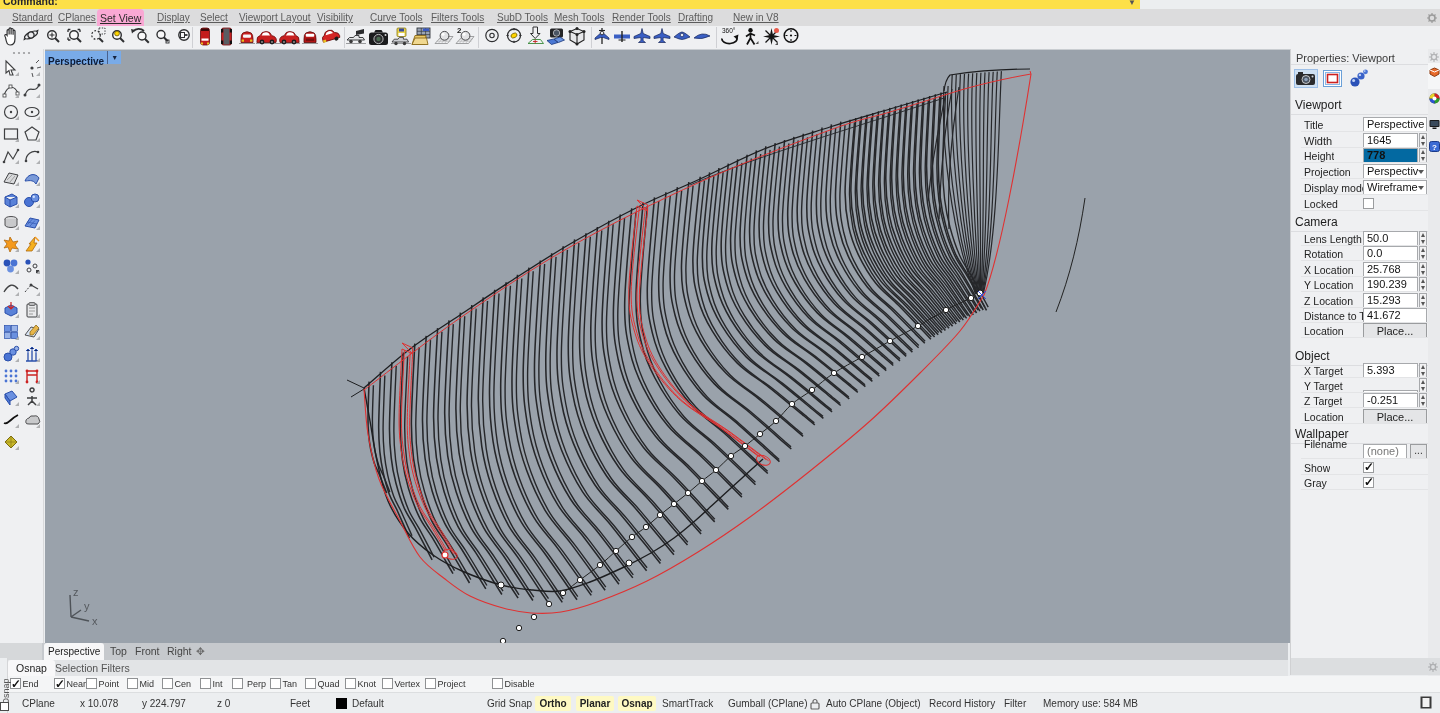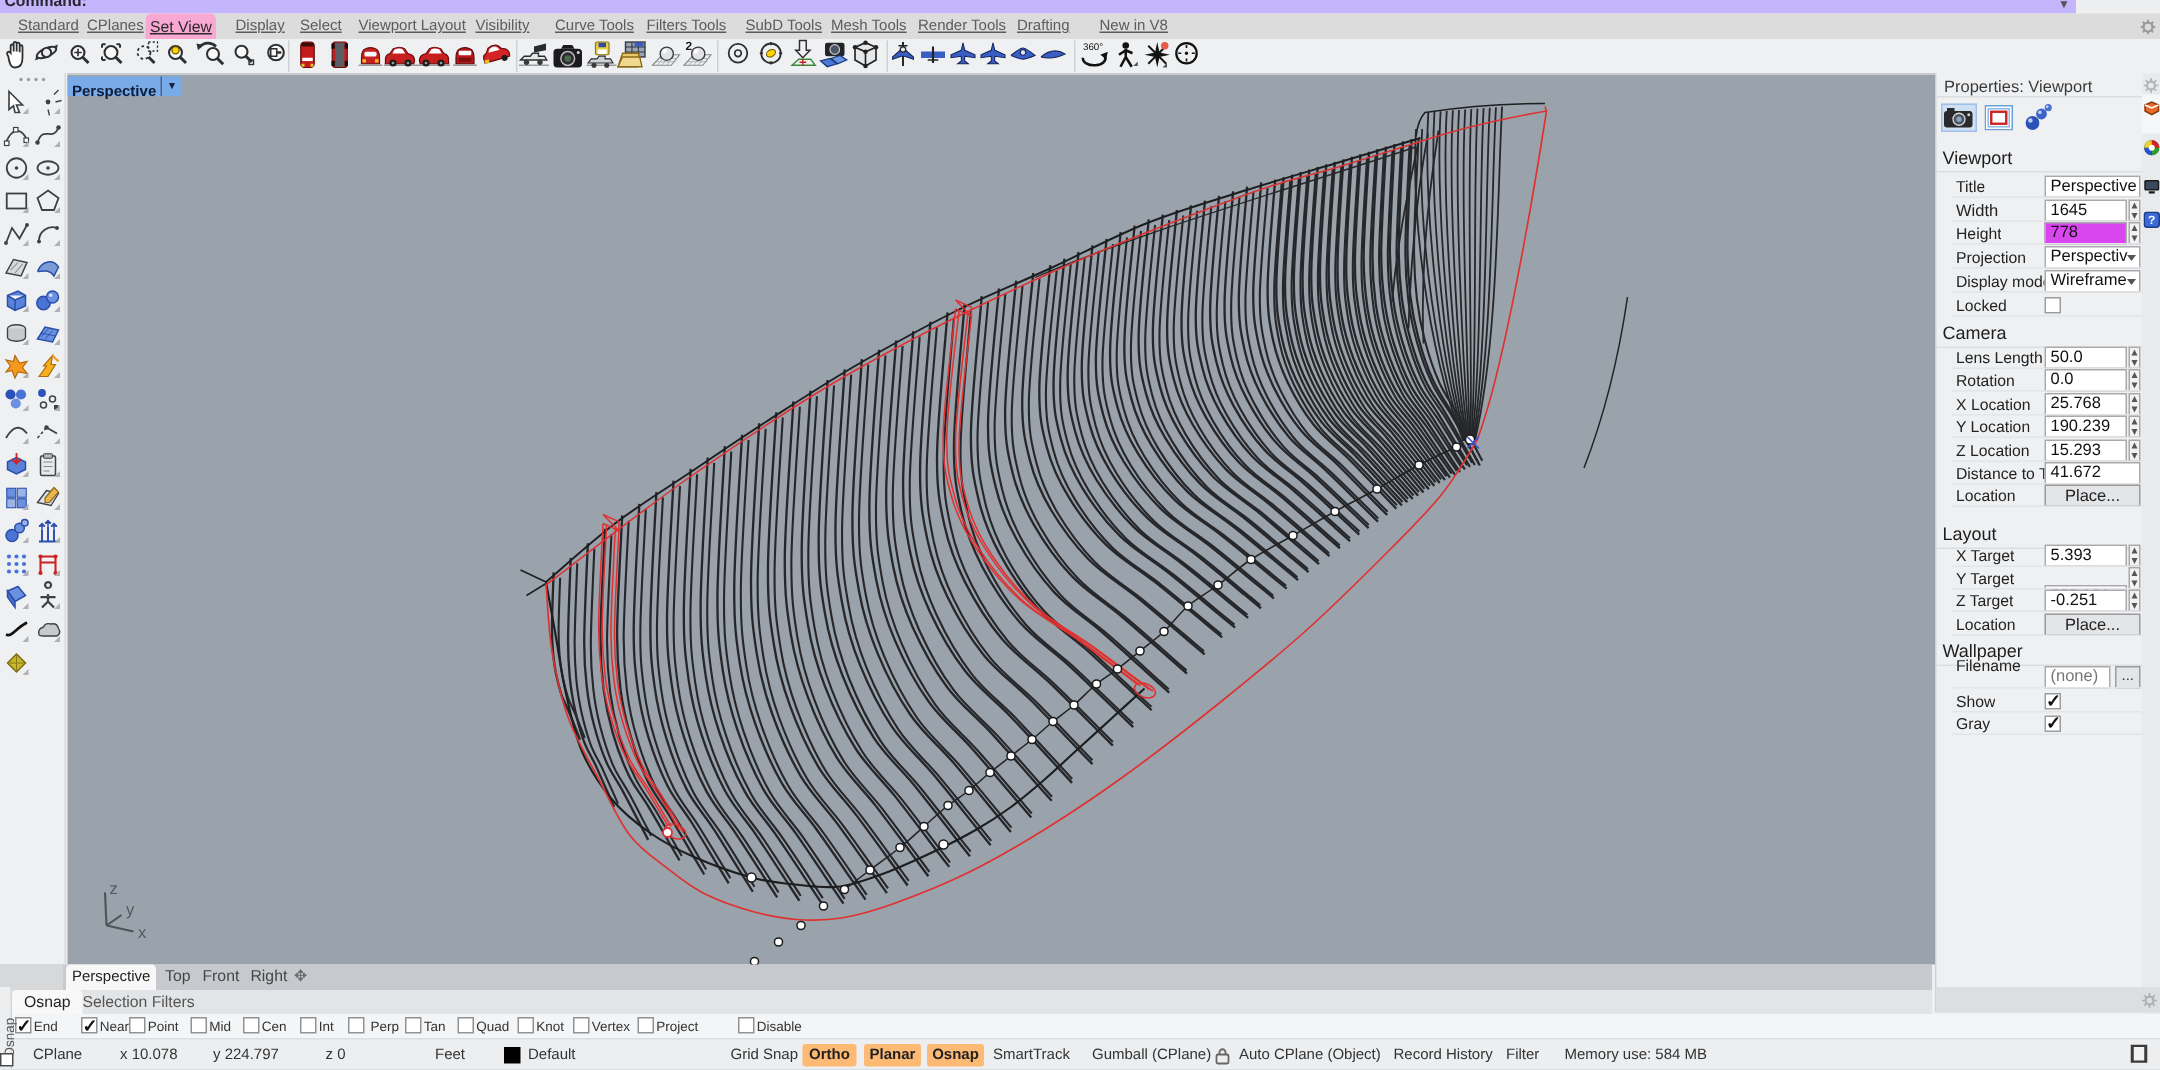--- a/index.html
+++ b/index.html
@@ -1,20 +1,20 @@
 <!DOCTYPE html>
 <html><head>
 <meta charset="utf-8">
 <style>
 * { margin:0; padding:0; box-sizing:border-box; }
 html,body { width:1440px; height:713px; overflow:hidden; font-family:"Liberation Sans", sans-serif; }
 #root { position:relative; width:1440px; height:713px; background:#eceef0; }
 .abs { position:absolute; }
 
-#cmd { left:0; top:0; width:1384px; height:9px; background:#c4b5fd; overflow:hidden; }
+#cmd { left:0; top:0; width:1140px; height:9px; background:#fde047; overflow:hidden; }
 #cmd span { position:absolute; left:3px; top:-5px; font-size:10.5px; font-weight:bold; color:#26262e; }
 #cmd .dd { position:absolute; left:auto; right:4px; top:-2px; color:#555; font-size:8px; font-weight:normal;}
 
 #tabs { left:0; top:9px; width:1440px; height:17px; background:#dcdcdd; }
 .tab { position:absolute; top:0; height:17px; font-size:10px; color:#5c5c5c; line-height:18px;text-decoration:underline; }
 .tab.active { background:#f9a8d4; border-radius:4px 4px 0 0; color:#2a2a2a; padding:0 3px; font-size:10.5px; }
 
 #toolbar { left:0; top:26px; width:1440px; height:23px; background:#eff0f2; }
 
 #sidebar { left:0; top:49px; width:44px; height:594px; background:#eff0f2; border-right:1px solid #d8d9db; }
@@ -32,21 +32,21 @@
 .vtab.active { background:#f7f7f8; border-radius:3px 3px 0 0; color:#222; padding:0 4px; font-size:10px; }
 #ptabs { left:0; top:660px; width:1288px; height:16px; background:#e2e4e6; }
 .ptab { position:absolute; top:0; height:16px; font-size:10.5px; color:#555; line-height:16px; }
 .ptab.active { background:#f8f8f9; border-radius:3px 3px 0 0; color:#222; padding:0 8px; }
 #osnaprow { left:0; top:676px; width:1440px; height:16px; background:#f4f5f6; }
 .osn { position:absolute; top:3px; font-size:9px; color:#333; }
 .cb { position:absolute; top:2px; width:11px; height:11px; background:#fff; border:1px solid #8f9193; }
 .cb.ck:after { content:"\2713"; position:absolute; left:0px; top:-2px; font-size:12px; font-weight:bold; color:#111; }
 #statusbar { left:0; top:692px; width:1440px; height:21px; background:#eceef0; border-top:1px solid #dcdee0; }
 .st { position:absolute; top:5px; font-size:10px; color:#333; }
-.stbtn { position:absolute; top:3px; font-size:10px; font-weight:bold; color:#222; background:#fdba74; border-radius:2px; padding:2px 6px; }
+.stbtn { position:absolute; top:3px; font-size:10px; font-weight:bold; color:#222; background:#fef9c3; border-radius:2px; padding:2px 6px; }
 </style>
 </head>
 <body>
 <div id="root">
   <div id="cmd" class="abs">
       <span>Command:</span>
       <span class="dd">▼</span>
     </div>
   <div id="tabs" class="abs">
     <div class="tab" style="left:12px;">Standard</div>
@@ -715,21 +715,21 @@
       <div style="position:absolute;left:72px;top:68px;width:64px;height:15px;background:#fff;border:1px solid #a7a9ac;font-size:11px;color:#111;line-height:13px;padding-left:3px;white-space:nowrap;overflow:hidden;">Perspective</div>
       <div style="position:absolute;left:10px;top:82px;width:128px;border-top:1px solid #e3e4e6;"></div>
       <div style="position:absolute;left:13px;top:85.7px;font-size:11px;color:#222;white-space:nowrap;overflow:hidden;max-width:60px;">Width</div>
       <div style="position:absolute;left:72px;top:83.7px;width:55px;height:15px;background:#fff;border:1px solid #a7a9ac;font-size:11px;color:#111;line-height:13px;padding-left:3px;white-space:nowrap;overflow:hidden;">1645</div>
       <div style="position:absolute;left:128px;top:83.7px;width:8px;height:15px;background:#f2f2f3;border:1px solid #a7a9ac;">
         <div style="position:absolute;left:1px;top:1px;width:0;height:0;border-left:2.5px solid transparent;border-right:2.5px solid transparent;border-bottom:4px solid #555;"></div>
         <div style="position:absolute;left:1px;bottom:1px;width:0;height:0;border-left:2.5px solid transparent;border-right:2.5px solid transparent;border-top:4px solid #555;"></div>
       </div>
       <div style="position:absolute;left:10px;top:97.7px;width:128px;border-top:1px solid #e3e4e6;"></div>
       <div style="position:absolute;left:13px;top:101.4px;font-size:10.5px;color:#222;white-space:nowrap;overflow:hidden;max-width:60px;">Height</div>
-      <div style="position:absolute;left:72px;top:99.4px;width:55px;height:15px;background:#d946ef;border:1px solid #a7a9ac;font-size:11px;color:#111;line-height:13px;padding-left:3px;white-space:nowrap;overflow:hidden;">778</div>
+      <div style="position:absolute;left:72px;top:99.4px;width:55px;height:15px;background:#0369a1;border:1px solid #a7a9ac;font-size:11px;color:#111;line-height:13px;padding-left:3px;white-space:nowrap;overflow:hidden;font-weight:bold;">778</div>
       <div style="position:absolute;left:128px;top:99.4px;width:8px;height:15px;background:#f2f2f3;border:1px solid #a7a9ac;">
         <div style="position:absolute;left:1px;top:1px;width:0;height:0;border-left:2.5px solid transparent;border-right:2.5px solid transparent;border-bottom:4px solid #555;"></div>
         <div style="position:absolute;left:1px;bottom:1px;width:0;height:0;border-left:2.5px solid transparent;border-right:2.5px solid transparent;border-top:4px solid #555;"></div>
       </div>
       <div style="position:absolute;left:10px;top:113.4px;width:128px;border-top:1px solid #e3e4e6;"></div>
       <div style="position:absolute;left:13px;top:117.10000000000001px;font-size:10.5px;color:#222;white-space:nowrap;overflow:hidden;max-width:60px;">Projection</div>
       <div style="position:absolute;left:72px;top:115.10000000000001px;width:64px;height:15px;background:#fff;border:1px solid #a7a9ac;font-size:11px;color:#111;line-height:13px;padding-left:3px;white-space:nowrap;overflow:hidden;">Perspectiv<span style="position:absolute;right:2px;top:5px;width:0;height:0;border-left:3.5px solid transparent;border-right:3.5px solid transparent;border-top:4.5px solid #555;"></span></div>
       <div style="position:absolute;left:10px;top:129.10000000000002px;width:128px;border-top:1px solid #e3e4e6;"></div>
       <div style="position:absolute;left:13px;top:132.8px;font-size:10.5px;color:#222;white-space:nowrap;overflow:hidden;max-width:60px;">Display mode</div>
       <div style="position:absolute;left:72px;top:130.8px;width:64px;height:15px;background:#fff;border:1px solid #a7a9ac;font-size:11px;color:#111;line-height:13px;padding-left:3px;white-space:nowrap;overflow:hidden;">Wireframe<span style="position:absolute;right:2px;top:5px;width:0;height:0;border-left:3.5px solid transparent;border-right:3.5px solid transparent;border-top:4.5px solid #555;"></span></div>
@@ -773,21 +773,21 @@
         <div style="position:absolute;left:1px;top:1px;width:0;height:0;border-left:2.5px solid transparent;border-right:2.5px solid transparent;border-bottom:4px solid #555;"></div>
         <div style="position:absolute;left:1px;bottom:1px;width:0;height:0;border-left:2.5px solid transparent;border-right:2.5px solid transparent;border-top:4px solid #555;"></div>
       </div>
       <div style="position:absolute;left:10px;top:257.6px;width:128px;border-top:1px solid #e3e4e6;"></div>
       <div style="position:absolute;left:13px;top:261.0px;font-size:10.5px;color:#222;white-space:nowrap;overflow:hidden;max-width:60px;">Distance to Ta</div>
       <div style="position:absolute;left:72px;top:259.0px;width:64px;height:15px;background:#fff;border:1px solid #a7a9ac;font-size:11px;color:#111;line-height:13px;padding-left:3px;white-space:nowrap;overflow:hidden;">41.672</div>
       <div style="position:absolute;left:10px;top:273.0px;width:128px;border-top:1px solid #e3e4e6;"></div>
       <div style="position:absolute;left:13px;top:276.4px;font-size:10.5px;color:#222;white-space:nowrap;overflow:hidden;max-width:60px;">Location</div>
       <div style="position:absolute;left:72px;top:274.4px;width:64px;height:15px;background:#e4e5e7;border:1px solid #9a9c9e;font-size:11px;color:#222;text-align:center;line-height:14px;">Place...</div>
       <div style="position:absolute;left:10px;top:288.4px;width:128px;border-top:1px solid #e3e4e6;"></div>
-      <div style="position:absolute;left:4px;top:300px;font-size:12px;color:#1d1d1d;">Layout</div>
+      <div style="position:absolute;left:4px;top:300px;font-size:12px;color:#1d1d1d;">Object</div>
       <div style="position:absolute;left:0;top:316px;width:138px;border-top:1px solid #dcdde0;"></div>
       <div style="position:absolute;left:13px;top:316px;font-size:10.5px;color:#222;white-space:nowrap;overflow:hidden;max-width:60px;">X Target</div>
       <div style="position:absolute;left:72px;top:314px;width:55px;height:15px;background:#fff;border:1px solid #a7a9ac;font-size:11px;color:#111;line-height:13px;padding-left:3px;white-space:nowrap;overflow:hidden;">5.393</div>
       <div style="position:absolute;left:128px;top:314px;width:8px;height:15px;background:#f2f2f3;border:1px solid #a7a9ac;">
         <div style="position:absolute;left:1px;top:1px;width:0;height:0;border-left:2.5px solid transparent;border-right:2.5px solid transparent;border-bottom:4px solid #555;"></div>
         <div style="position:absolute;left:1px;bottom:1px;width:0;height:0;border-left:2.5px solid transparent;border-right:2.5px solid transparent;border-top:4px solid #555;"></div>
       </div>
       <div style="position:absolute;left:10px;top:328px;width:128px;border-top:1px solid #e3e4e6;"></div>
       <div style="position:absolute;left:13px;top:331.2px;font-size:10.5px;color:#222;white-space:nowrap;overflow:hidden;max-width:60px;">Y Target</div>
       <div style="position:absolute;left:72px;top:341px;width:55px;height:15px;background:#fff;border:1px solid #a7a9ac;font-size:11px;color:#111;line-height:13px;padding-left:3px;white-space:nowrap;overflow:hidden;">223.101</div>

